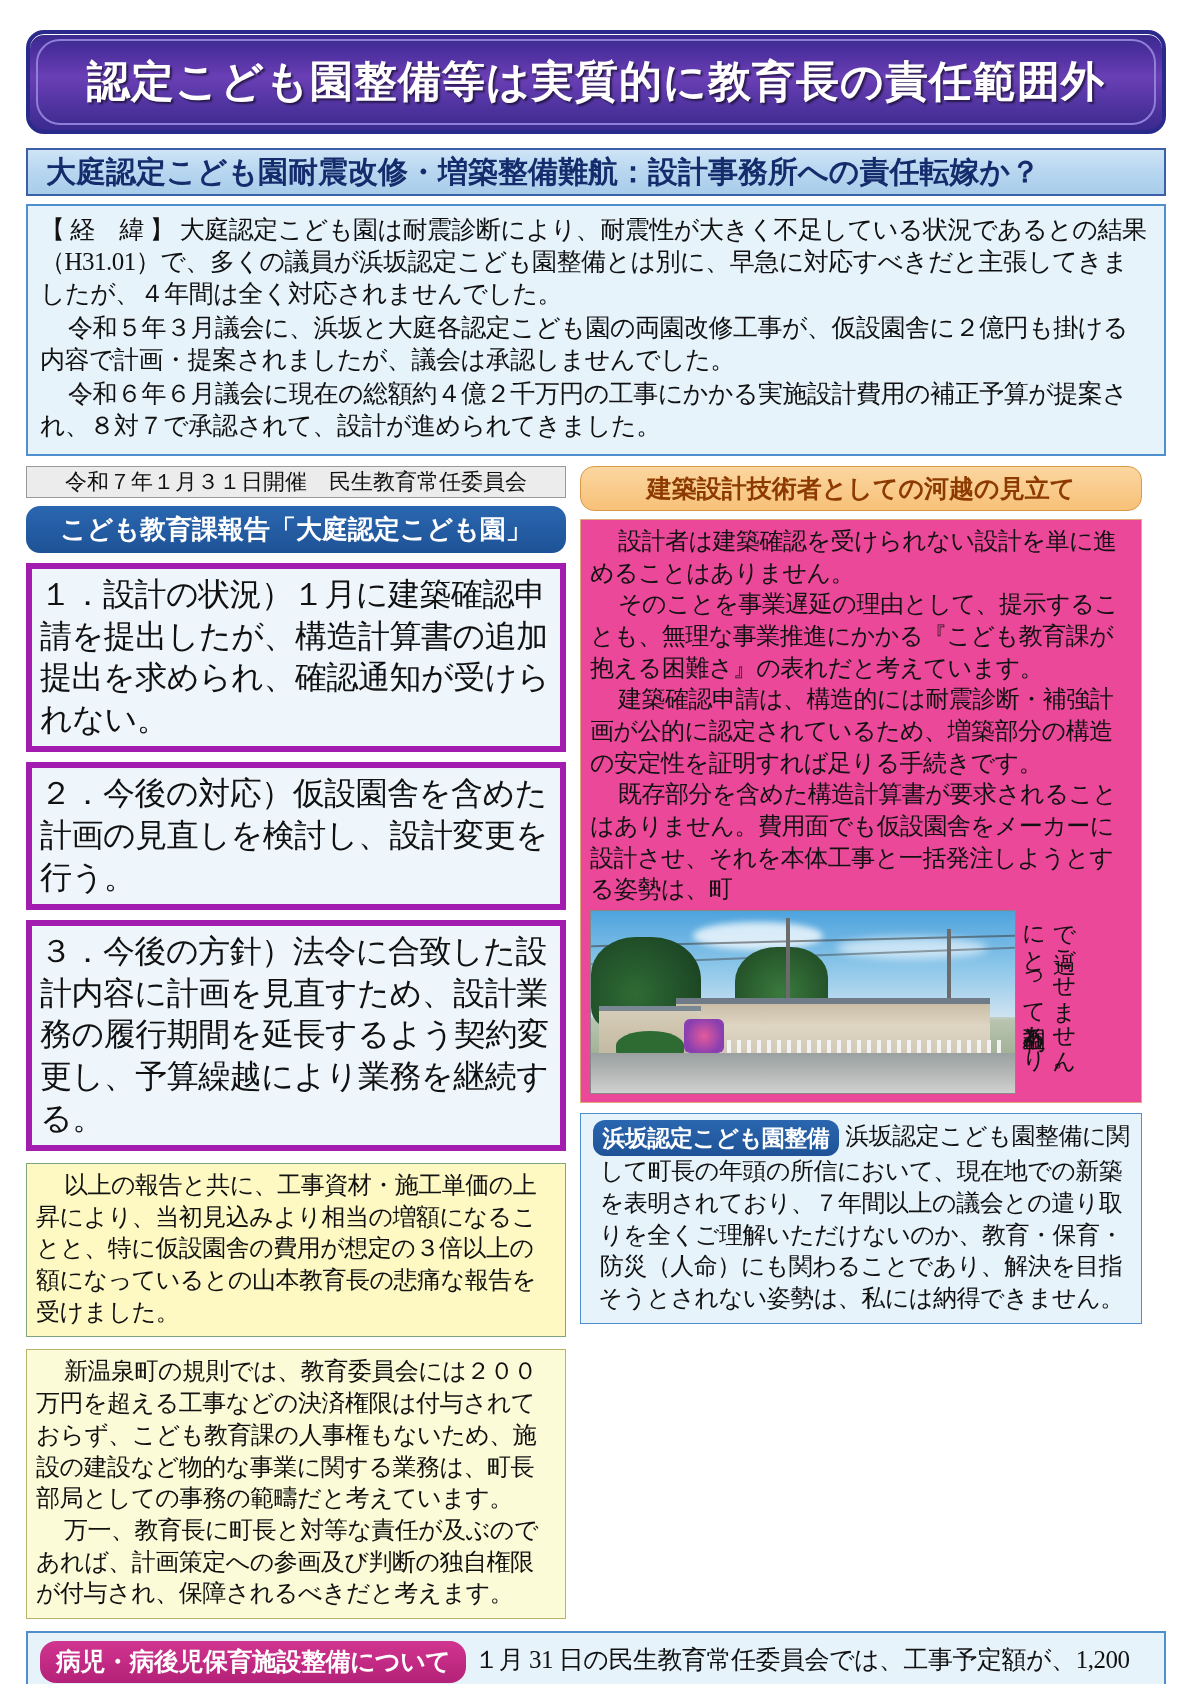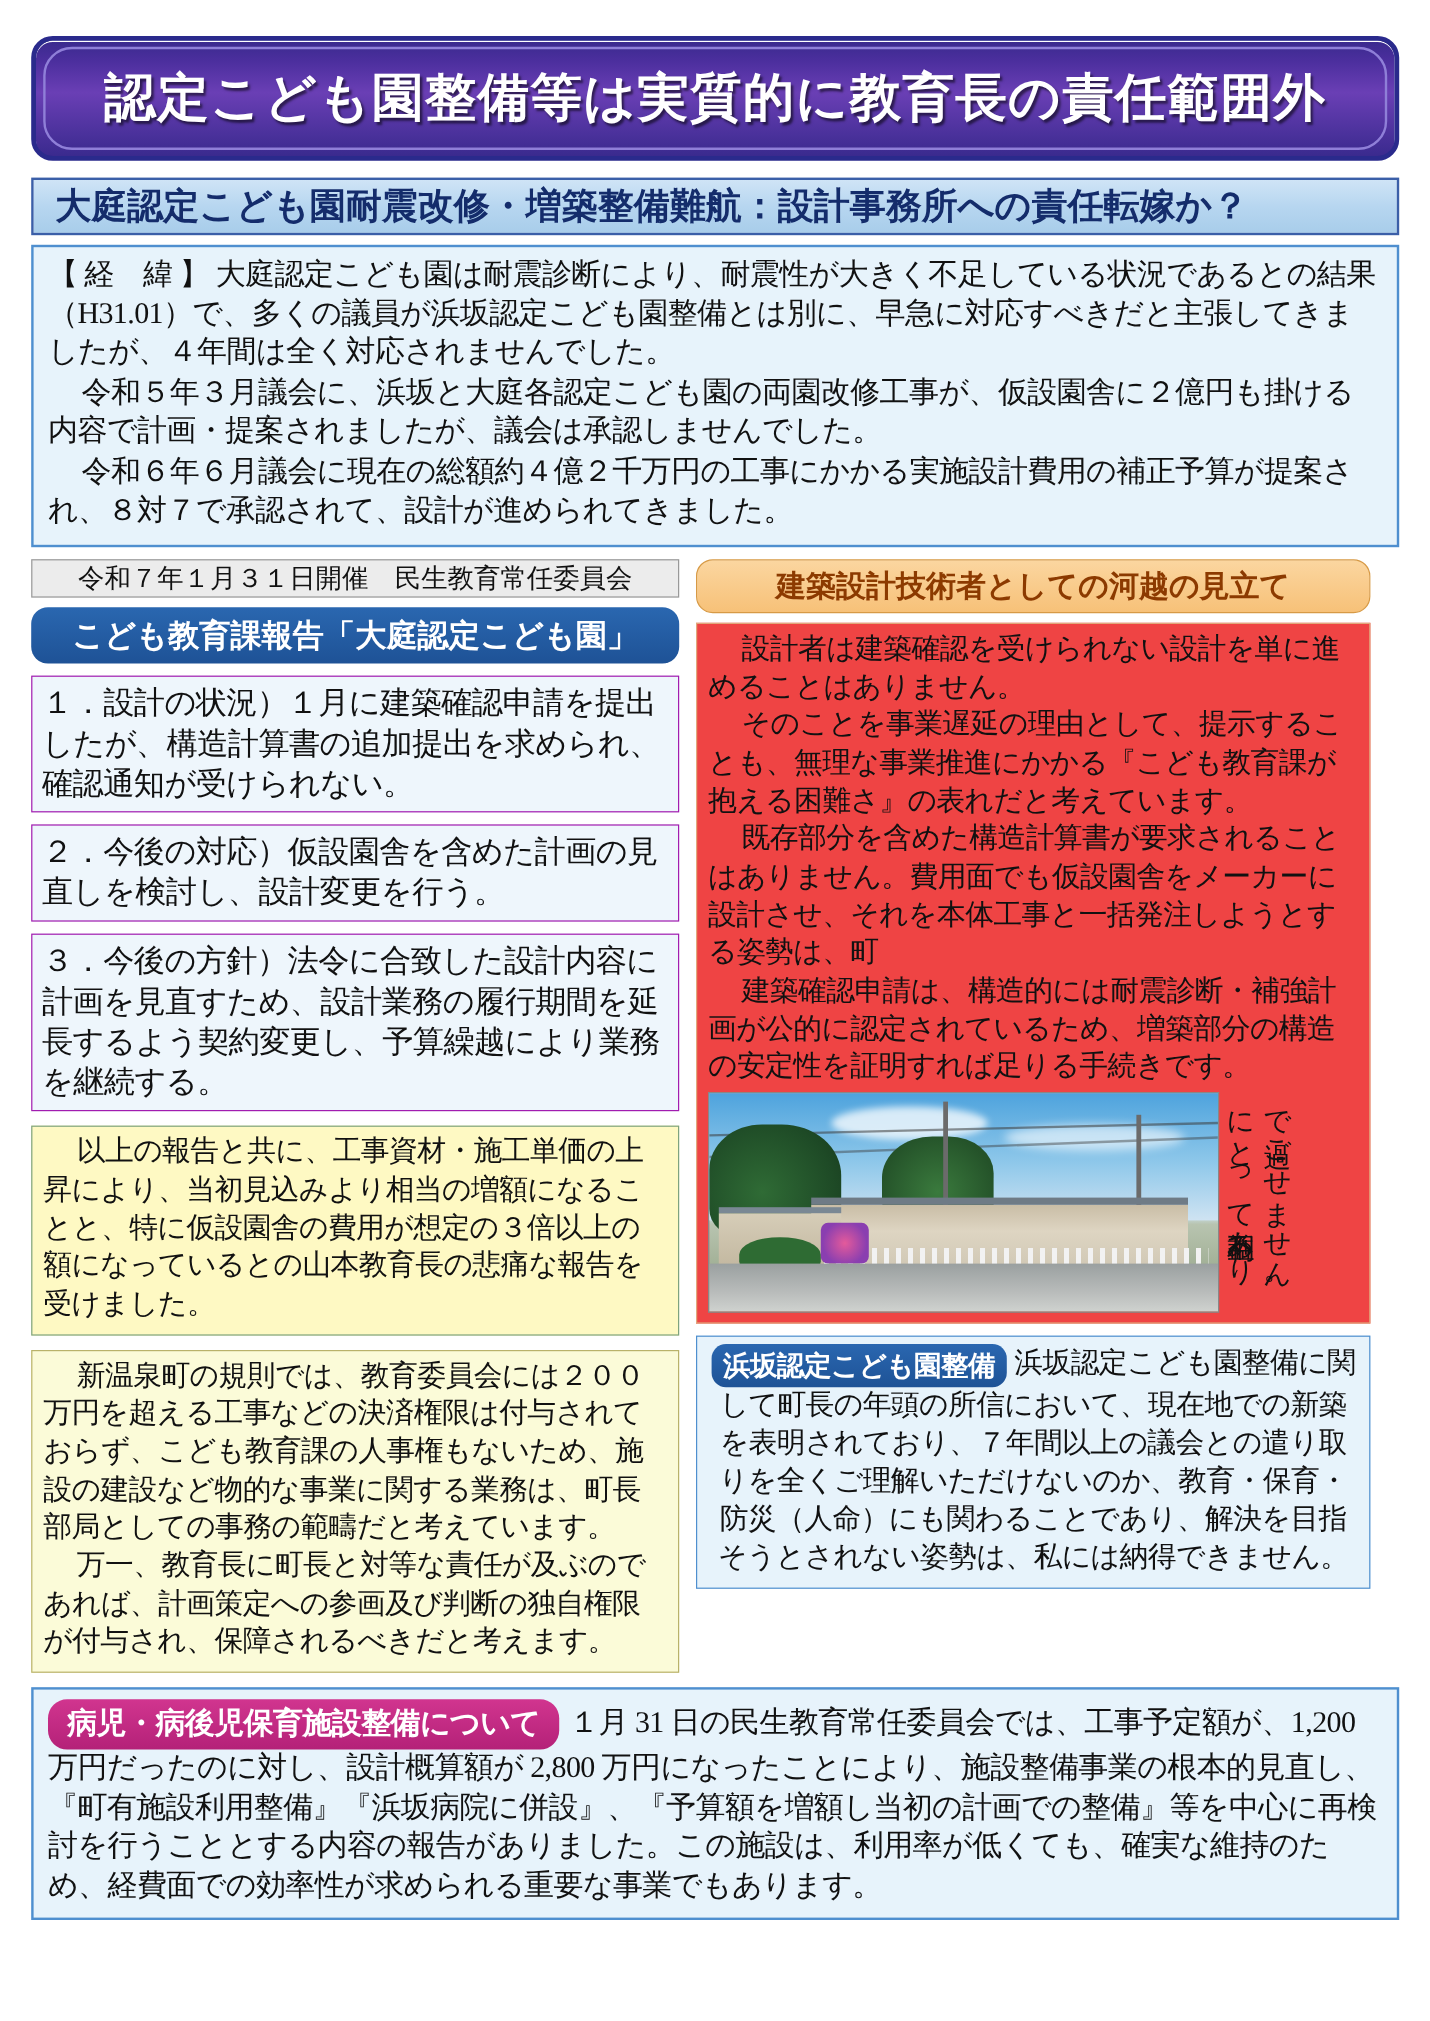--- a/index.html
+++ b/index.html
@@ -112,24 +112,24 @@
     color: #fff;
     font-size: 26px;
     font-weight: bold;
     text-align: center;
     padding: 6px 4px;
     border-radius: 14px;
     font-family: "Liberation Sans", sans-serif;
   }
   .item-box {
     margin-top: 10px;
-    border: 1px solid #a21caf;
+    border: 6px solid #a21caf;
     background: #eef6fc;
     padding: 5px 8px 6px 8px;
-    font-size: 26px;
+    font-size: 32px;
     line-height: 1.3;
     letter-spacing: -0.5px;
   }
   .green-box {
     margin-top: 12px;
     border: 1px solid #7ea37e;
     background: #fef9c3;
     padding: 6px 9px 8px 9px;
     font-size: 24px;
     line-height: 1.32;
@@ -155,21 +155,21 @@
     font-size: 25px;
     font-weight: bold;
     text-align: center;
     padding: 5px 4px;
     border-radius: 14px;
     font-family: "Liberation Sans", sans-serif;
   }
   .peach-box {
     margin-top: 8px;
     border: 1px solid #e0a97c;
-    background: #ef4444;
+    background: #ec4899;
     padding: 6px 9px 8px 9px;
     font-size: 24px;
     line-height: 1.32;
     letter-spacing: -0.5px;
   }
   .peach-box p { margin: 0; }
 
   .photo-wrap {
     position: relative;
     margin-top: 4px;
@@ -310,22 +310,22 @@
         <p class="indent">万一、教育長に町長と対等な責任が及ぶのであれば、計画策定への参画及び判断の独自権限が付与され、保障されるべきだと考えます。</p>
       </div>
     </div>
 
     <div class="col-right">
       <div class="orange-head">建築設計技術者としての河越の見立て</div>
 
       <div class="peach-box">
         <p class="indent">設計者は建築確認を受けられない設計を単に進めることはありません。</p>
         <p class="indent">そのことを事業遅延の理由として、提示することも、無理な事業推進にかかる『こども教育課が抱える困難さ』の表れだと考えています。</p>
+        <p class="indent">建築確認申請は、構造的には耐震診断・補強計画が公的に認定されているため、増築部分の構造の安定性を証明すれば足りる手続きです。</p>
         <p class="indent">既存部分を含めた構造計算書が要求されることはありません。費用面でも仮設園舎をメーカーに設計させ、それを本体工事と一括発注しようとする姿勢は、町</p>
-        <p class="indent">建築確認申請は、構造的には耐震診断・補強計画が公的に認定されているため、増築部分の構造の安定性を証明すれば足りる手続きです。</p>
 
         <div class="photo-wrap">
           <div class="photo">
             <div class="sky"></div>
             <div class="cloud1"></div>
             <div class="cloud2"></div>
             <div class="wire"></div>
             <div class="wire2"></div>
             <div class="treeL"></div>
             <div class="treeM"></div>

